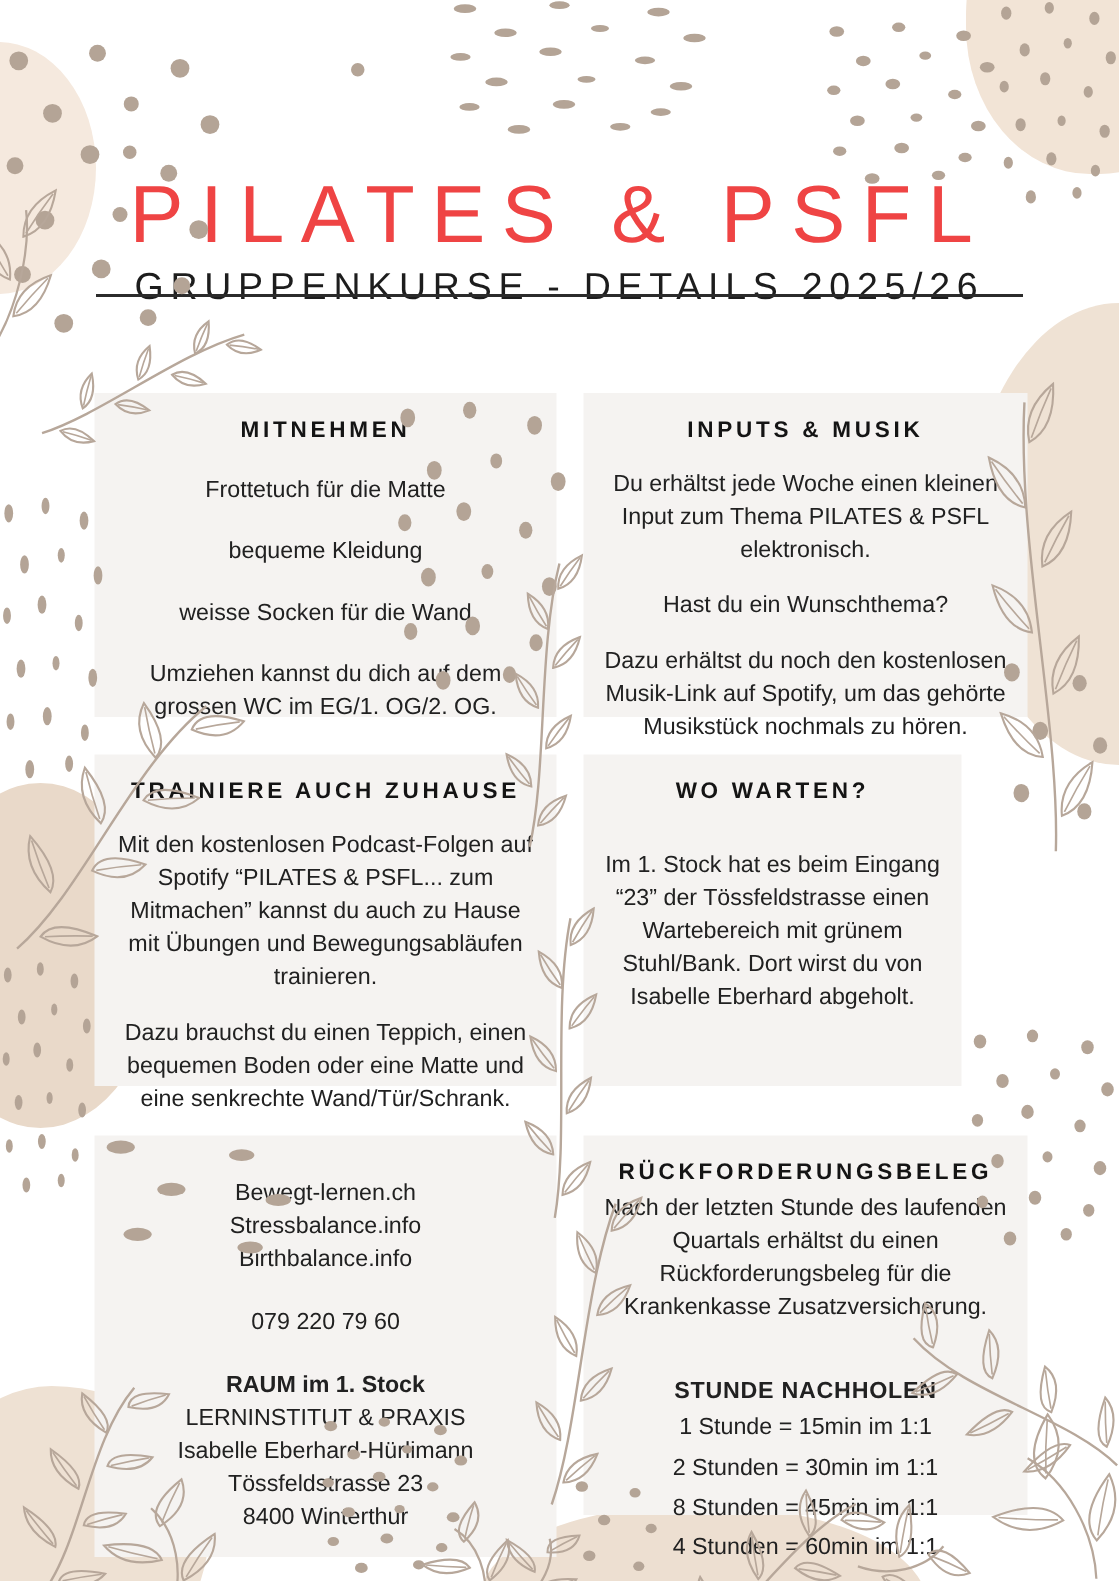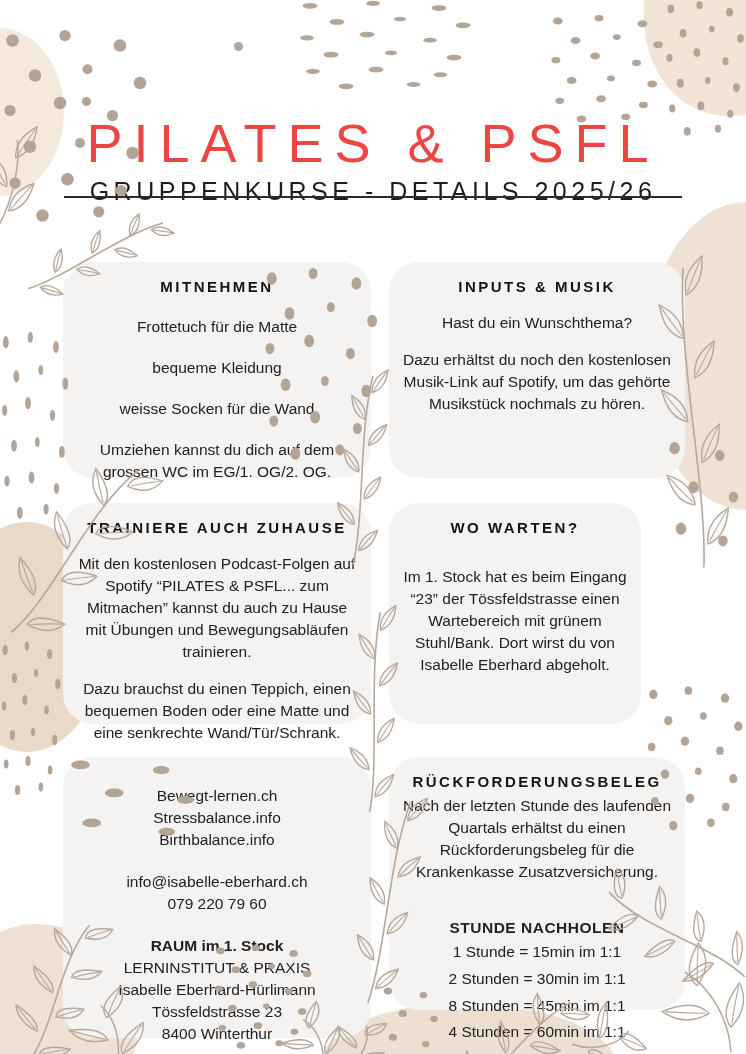--- a/index.html
+++ b/index.html
@@ -11,21 +11,21 @@
   
   .blob { position:absolute; z-index:0; background:var(--accent_beige,#f0e3d5); }
   .blob.b-tl { left:-66px; top:28px;  width:130px; height:168px; border-radius:50%; background:#f5e9de; }
   .blob.b-tr { right:-70px; top:-88px; width:172px; height:204px; border-radius:48%; background:#f2e4d6; }
   .blob.b-rm { right:-100px; top:202px; width:200px; height:308px; border-radius:50%; background:#efe2d4; }
   .blob.b-lm { left:-52px; top:522px; width:158px; height:230px; border-radius:50%; background:#e9d9c9; }
   .blob.b-bl { left:-52px; top:924px; width:192px; height:200px; border-radius:45% 55% 48% 52% / 50% 45% 55% 50%; background:#eee1d3; }
   .blob.b-bc { left:322px; top:1002px; width:296px; height:130px; border-radius:38% 62% 30% 40%; transform:rotate(-5deg); background:#eddfd1; }
   
   .box { position:absolute; z-index:1; background:var(--box_bg,#f5f3f1);
-         text-align:center; font-size:15.5px; line-height:1.42; padding:12px 8px; box-sizing:border-box;border-radius:30px; }
+         text-align:center; font-size:15.5px; line-height:1.42; padding:12px 8px; box-sizing:border-box; }
   .box h3 { margin:2px 0 0; font-size:15px; font-weight:700; letter-spacing:2.5px; color:#141414; }
   .box p { margin:15px 6px 0; }
   .bx1 { left:63px;  top:262px; width:308px; height:216px; }
   .bx2 { left:389px; top:262px; width:296px; height:216px; }
   .bx3 { left:63px;  top:503px; width:308px; height:221px; }
   .bx4 { left:389px; top:503px; width:252px; height:221px; }
   .bx5 { left:63px;  top:757px; width:308px; height:281px; }
   .bx6 { left:389px; top:757px; width:296px; height:253px; }
   .bx1 p { margin-top:19px;text-align:center; }
   .bx4 p { margin-top:28px; }
@@ -202,20 +202,21 @@
   <section class="box bx1">
     <h3>MITNEHMEN</h3>
     <p>Frottetuch für die Matte</p>
     <p>bequeme Kleidung</p>
     <p>weisse Socken für die Wand</p>
     <p>Umziehen kannst du dich auf dem grossen WC im EG/1. OG/2. OG.</p>
   </section>
 
   <section class="box bx2">
     <h3>INPUTS &amp; MUSIK</h3>
+    <p>Du erhältst jede Woche einen kleinen Input zum Thema PILATES &amp; PSFL elektronisch.</p>
     <p>Hast du ein Wunschthema?</p>
     <p>Dazu erhältst du noch den kostenlosen Musik-Link auf Spotify, um das gehörte Musikstück nochmals zu hören.</p>
   </section>
 
   <section class="box bx3">
     <h3>TRAINIERE AUCH ZUHAUSE</h3>
     <p>Mit den kostenlosen Podcast-Folgen auf Spotify “PILATES &amp; PSFL... zum Mitmachen” kannst du auch zu Hause mit Übungen und Bewegungsabläufen trainieren.</p>
     <p>Dazu brauchst du einen Teppich, einen bequemen Boden oder eine Matte und eine senkrechte Wand/Tür/Schrank.</p>
   </section>
 
@@ -224,21 +225,20 @@
     <p>Im 1. Stock hat es beim Eingang “23” der Tössfeldstrasse einen Wartebereich mit grünem Stuhl/Bank. Dort wirst du von Isabelle Eberhard abgeholt.</p>
   </section>
 
   <section class="box bx5">
     <div class="group first tight">
       <p>Bewegt-lernen.ch</p>
       <p>Stressbalance.info</p>
       <p>Birthbalance.info</p>
     </div>
     <div class="group tight">
-      <p>info@isabelle-eberhard.ch</p>
       <p>079 220 79 60</p>
     </div>
     <div class="group tight">
       <p class="bold">RAUM im 1. Stock</p>
       <p>LERNINSTITUT &amp; PRAXIS</p>
       <p>Isabelle Eberhard-Hürlimann</p>
       <p>Tössfeldstrasse 23</p>
       <p>8400 Winterthur</p>
     </div>
   </section>

